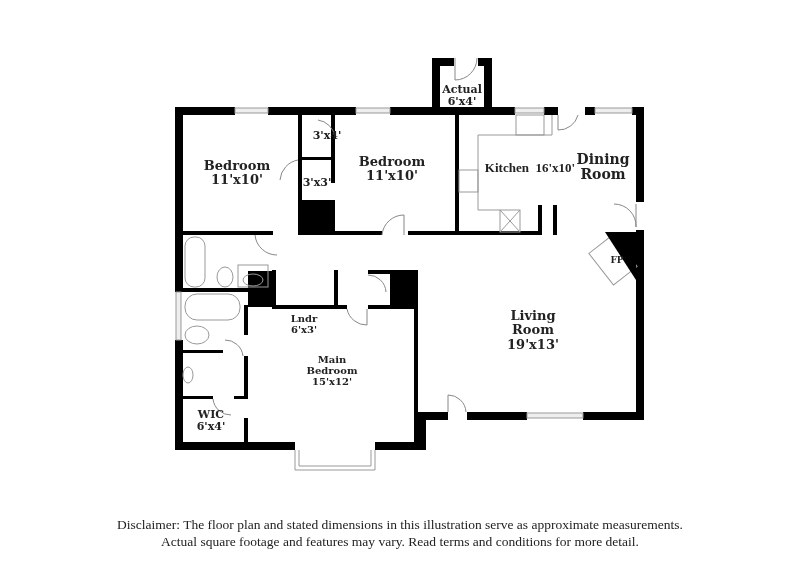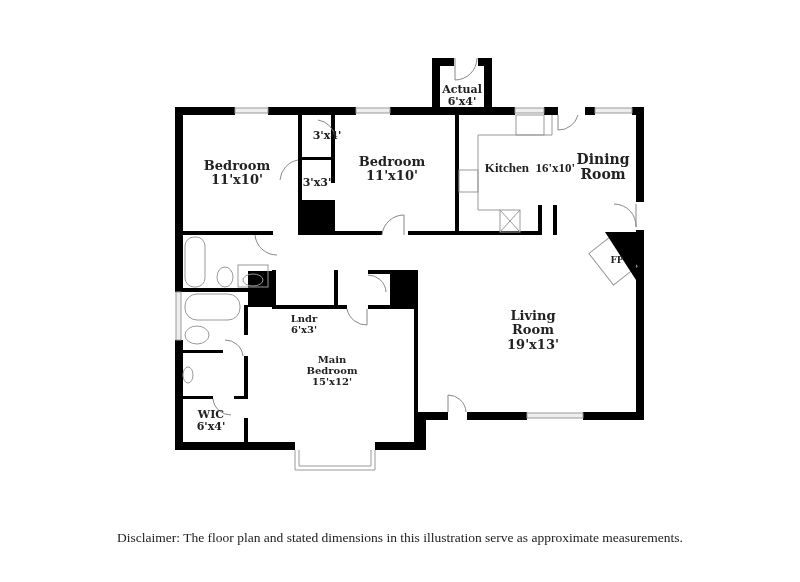--- a/index.html
+++ b/index.html
@@ -1,20 +1,20 @@
 <!DOCTYPE html>
 <html><head>
 <meta charset="utf-8">
 <style>
   html, body { margin:0; padding:0; background:#ffffff; }
   body { width:800px; height:582px; position:relative; overflow:hidden; font-family:"DejaVu Serif", serif; }
   svg.plan { position:absolute; left:0; top:0; }
   .lbl { position:absolute; text-align:center; font-family:"DejaVu Serif", serif; font-weight:bold; color:#222; line-height:1.1; white-space:nowrap; transform:translate(-50%,-50%); }
   .lbl span { display:block; }
-  .disclaimer { position:absolute; left:0; width:800px; top:529px; text-align:center; font-family:"Liberation Serif", serif; font-size:13.5px; color:#222; line-height:17px; }
+  .disclaimer { position:absolute; left:0; width:800px; top:516px; text-align:center; font-family:"Liberation Serif", serif; font-size:13.5px; color:#222; line-height:17px; }
   .disclaimer span { display:block; }
 </style>
 </head>
 <body>
 
 <svg class="plan" width="800" height="582" viewBox="0 0 800 582">
   <g fill="#000">
 
     <rect x="175" y="107" width="60" height="8"></rect>
     <rect x="268" y="107" width="88" height="8"></rect>
@@ -155,13 +155,14 @@
   <span>Room</span>
   <span>19'x13'</span>
 </div>
 <div class="lbl" style="left:211px;top:421px;font-size:11px;">
   <span>WIC</span>
   <span>6'x4'</span>
 </div>
 
 <div class="disclaimer">
   <span>Disclaimer: The floor plan and stated dimensions in this illustration serve as approximate measurements.</span>
+  <span>Actual square footage and features may vary. Read terms and conditions for more detail.</span>
 </div>
 
 </body></html>

